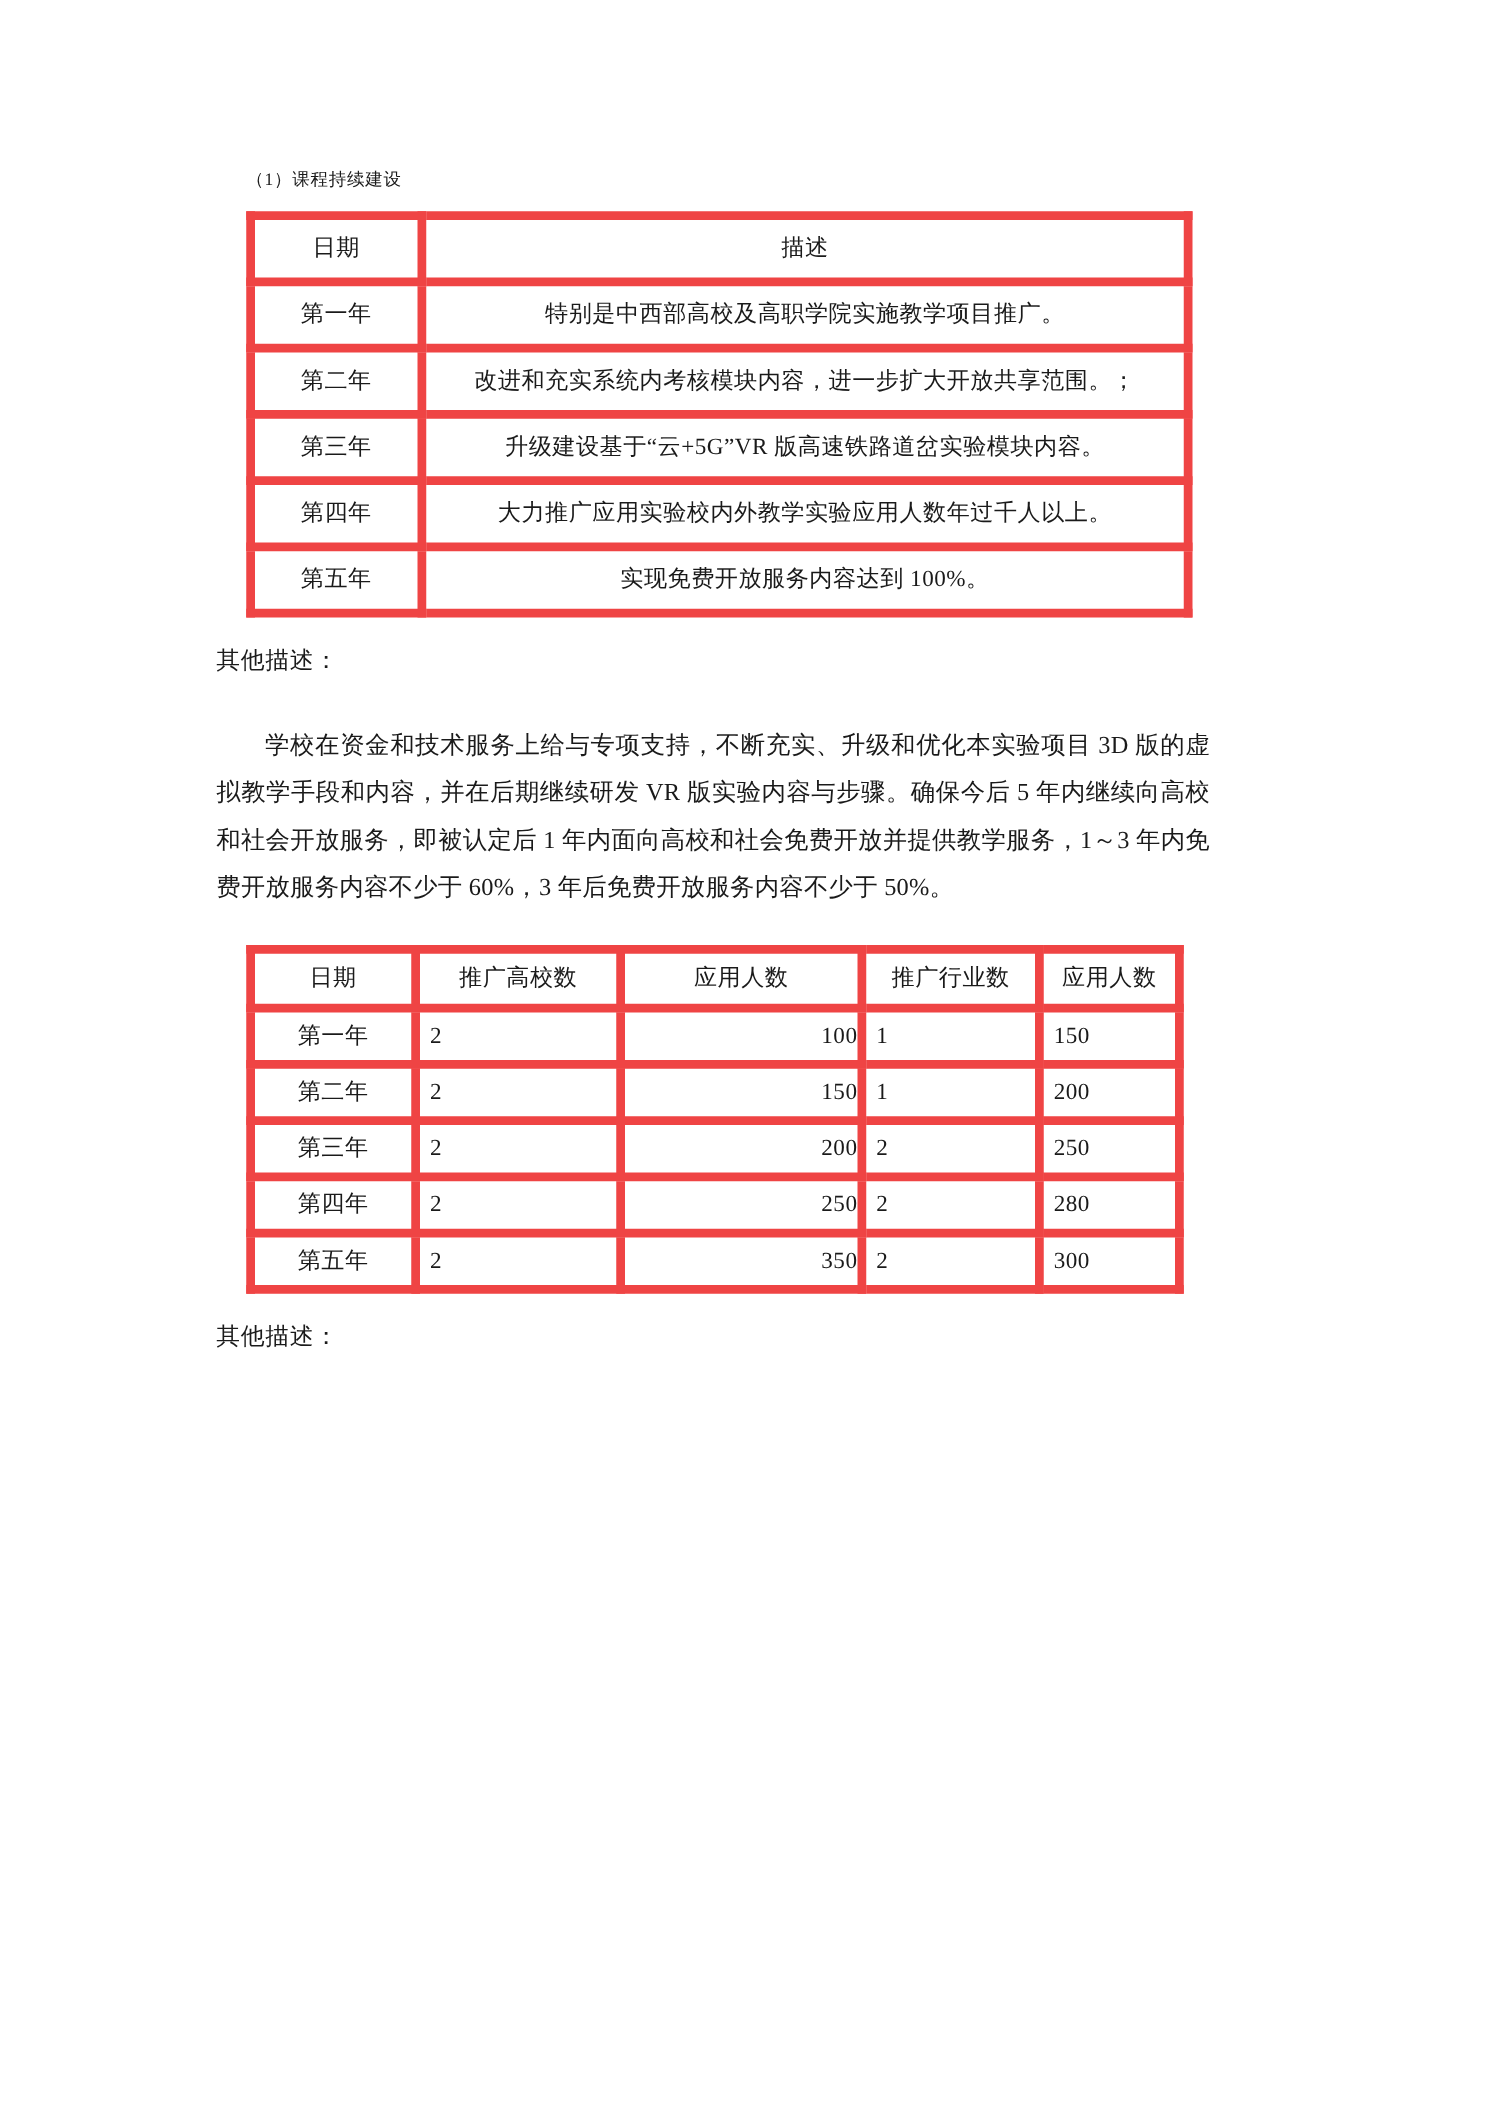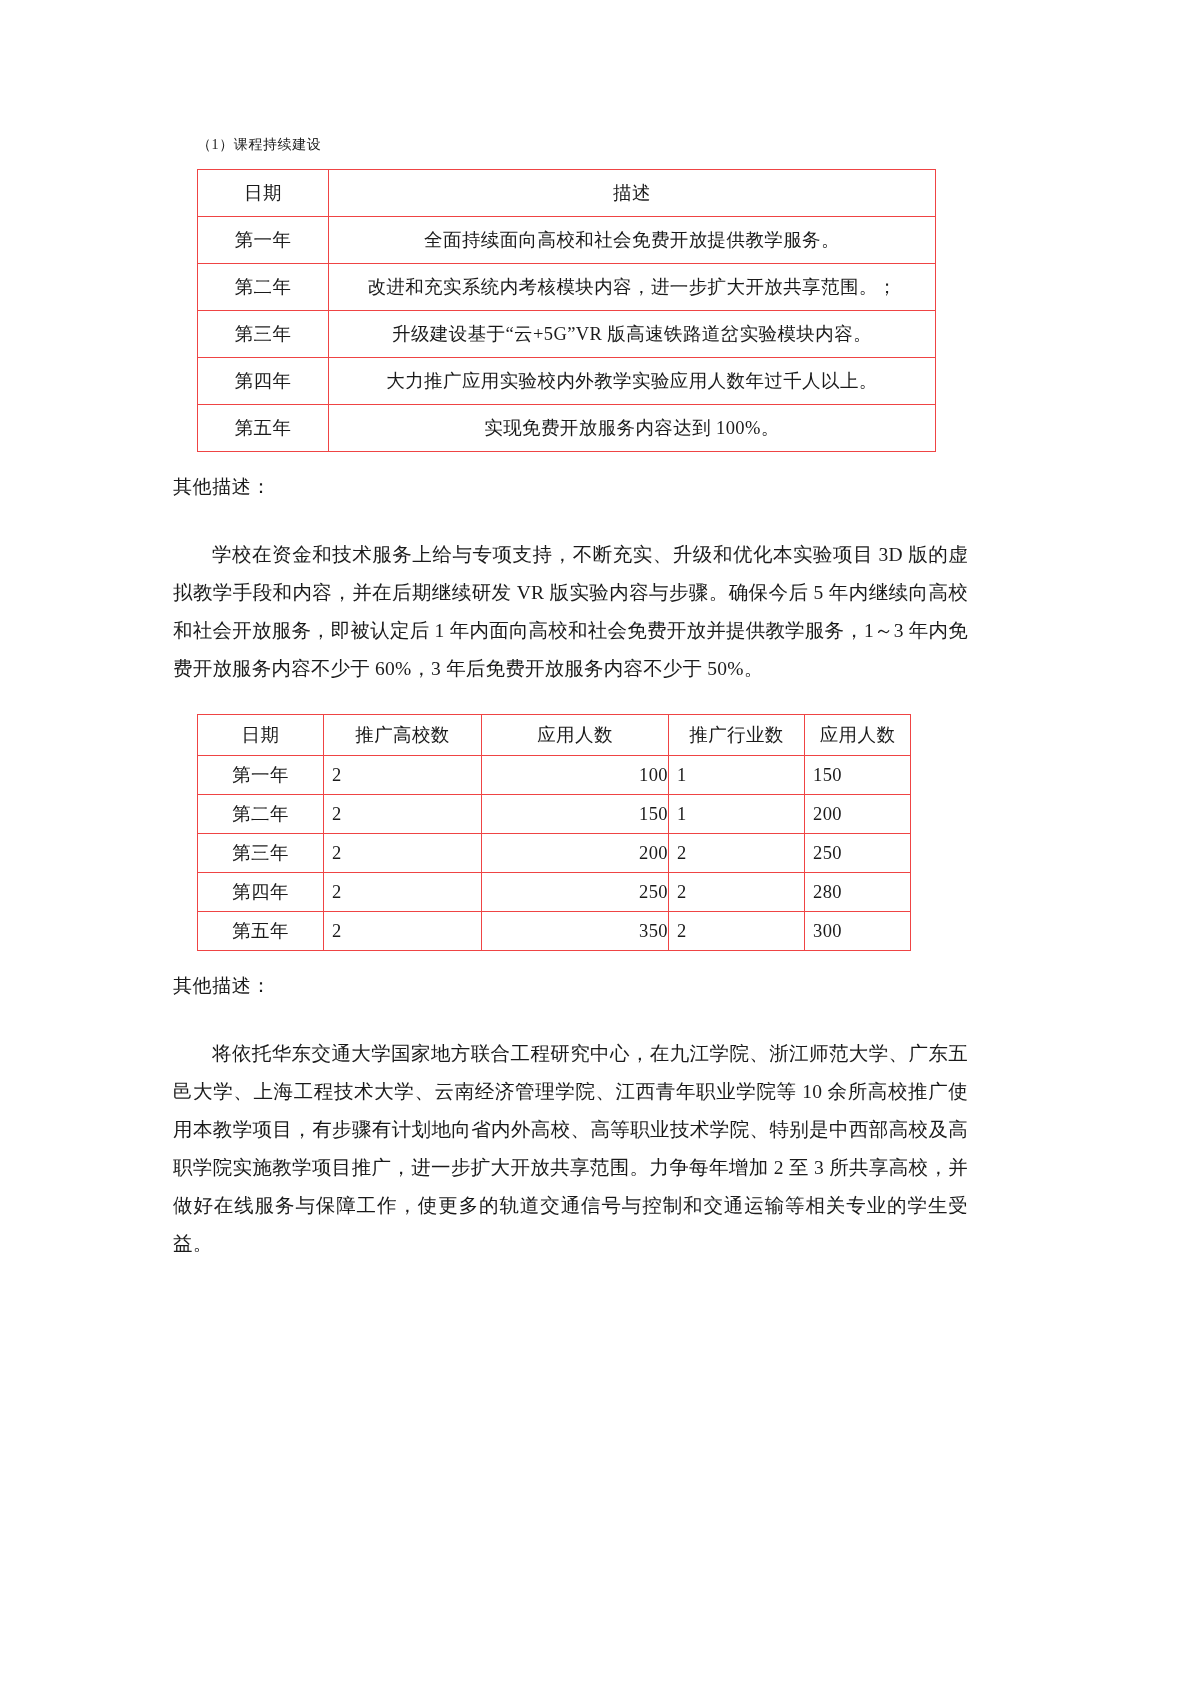--- a/index.html
+++ b/index.html
@@ -45,21 +45,21 @@
   }
 
   
   table {
     border-collapse: collapse;
     table-layout: fixed;
     margin: 0 0 0 24px;
     background: #fff;
   }
   table td {
-    border: 1px solid #ef4444;
+    border: 7px solid #ef4444;
     font-size: 18.5px;
     line-height: 24px;
     letter-spacing: 0.4px;
     padding: 0;
     vertical-align: middle;
   }
 
   
   .t1 { width: 738px; }
   .t1 td { height: 46px; }
@@ -100,21 +100,21 @@
     <div class="sec-heading">（1）课程持续建设</div>
 
     <table class="t1">
       <tbody>
         <tr>
           <td class="c-date">日期</td>
           <td class="c-desc">描述</td>
         </tr>
         <tr>
           <td class="c-date">第一年</td>
-          <td class="c-desc">全面持续面向高校和社会免费开放提供教学服务。</td>
+          <td class="c-desc">特别是中西部高校及高职学院实施教学项目推广。</td>
         </tr>
         <tr>
           <td class="c-date">第二年</td>
           <td class="c-desc">改进和充实系统内考核模块内容，进一步扩大开放共享范围。；</td>
         </tr>
         <tr>
           <td class="c-date">第三年</td>
           <td class="c-desc">升级建设基于“云+5G”VR 版高速铁路道岔实验模块内容。</td>
         </tr>
         <tr>
@@ -181,16 +181,15 @@
           <td class="c3">2</td>
           <td class="c4">300</td>
         </tr>
       </tbody>
     </table>
 
     <div class="other-label">其他描述：</div>
 
     <div class="gap-sm"></div>
 
-    <div class="para first-ind">将依托华东交通大学国家地方联合工程研究中心，在九江学院、浙江师范大学、广东五邑大学、上海工程技术大学、云南经济管理学院、江西青年职业学院等 10 余所高校推广使用本教学项目，有步骤有计划地向省内外高校、高等职业技术学院、特别是中西部高校及高职学院实施教学项目推广，进一步扩大开放共享范围。力争每年增加 2 至 3 所共享高校，并做好在线服务与保障工作，使更多的轨道交通信号与控制和交通运输等相关专业的学生受益。</div>
 
   </div>
 </div>
 
 </body></html>

